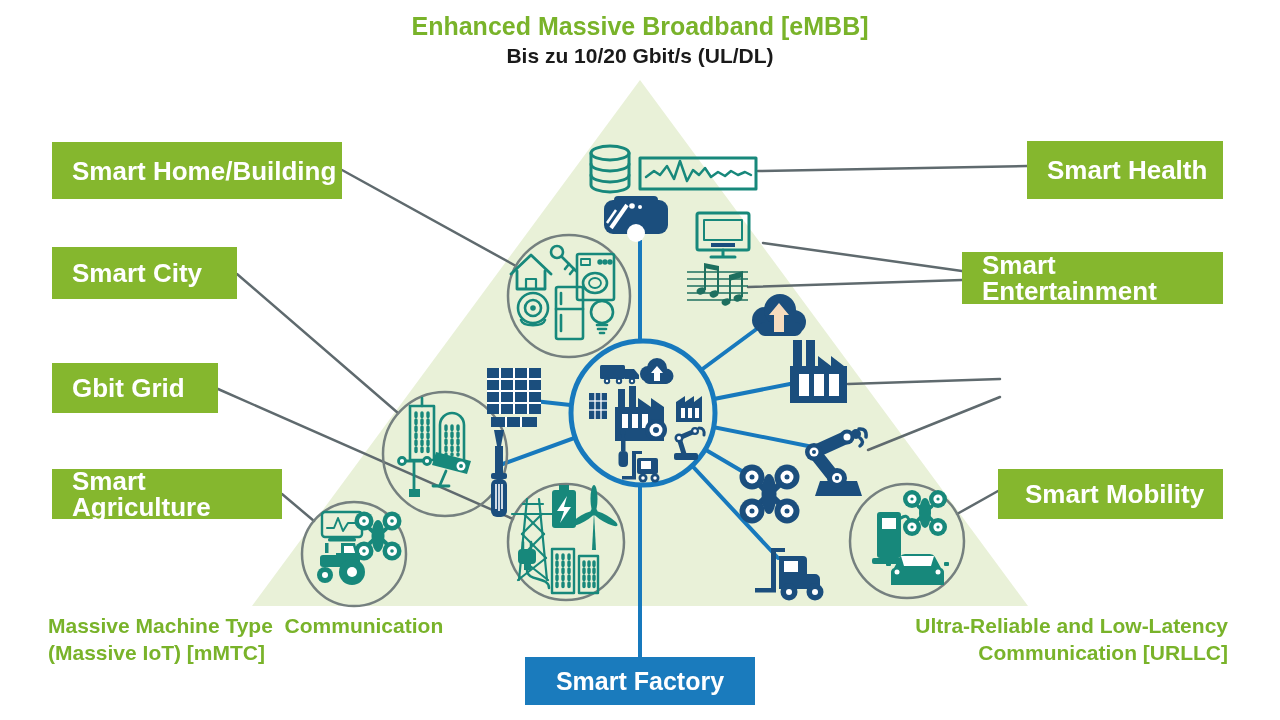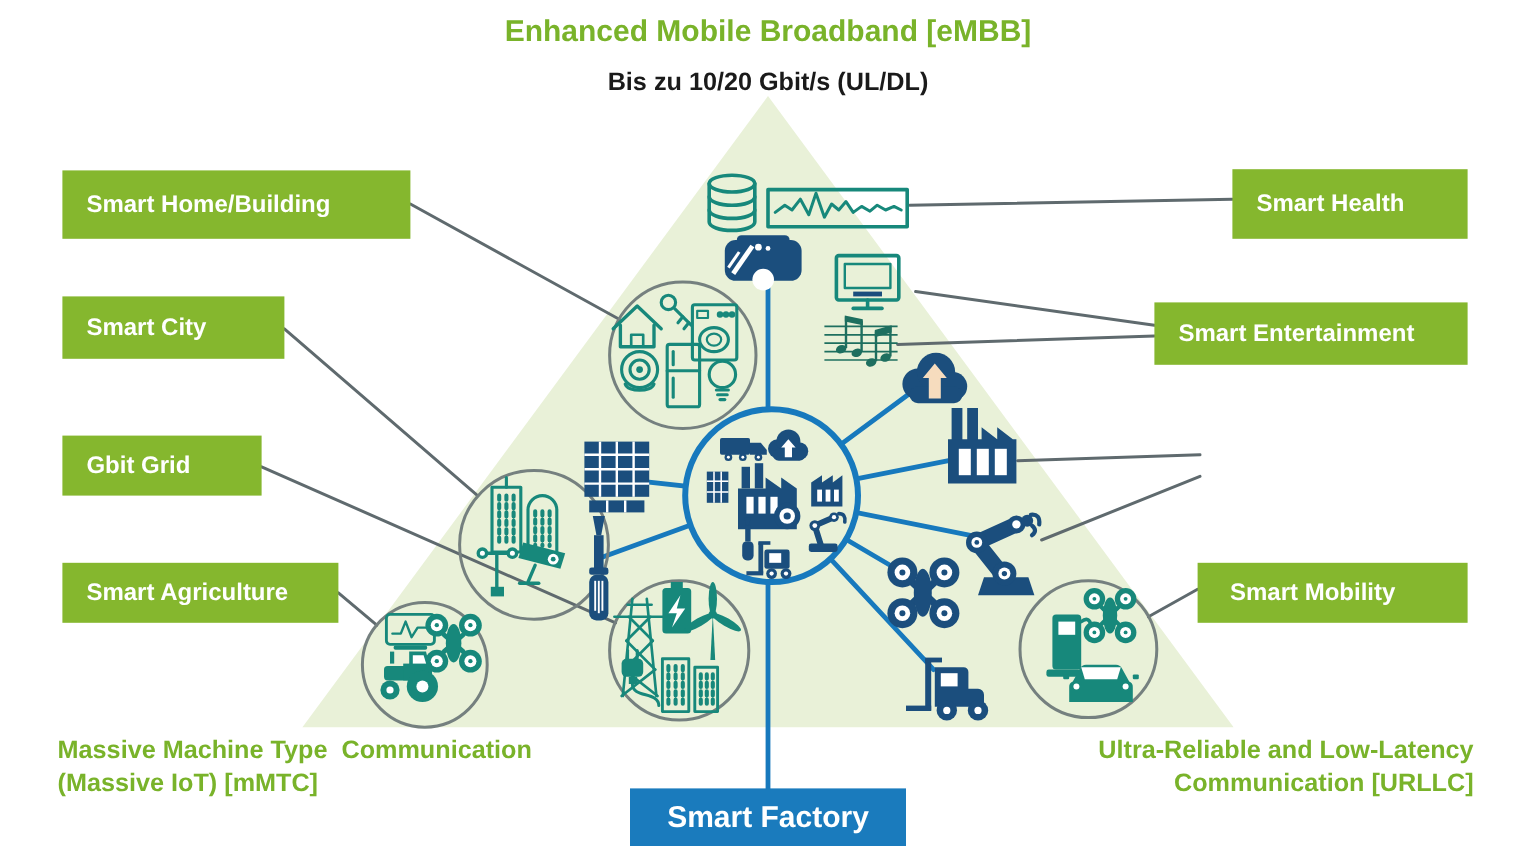--- a/index.html
+++ b/index.html
@@ -15,23 +15,23 @@
   .tealS{stroke:var(--icon_teal);fill:none;stroke-linecap:round;stroke-linejoin:round;}
   .tealF{fill:var(--icon_teal);stroke:none;}
   .navyF{fill:var(--icon_navy);stroke:none;}
   .navyS{stroke:var(--icon_navy);fill:none;stroke-linecap:round;}
   .musS{stroke:var(--music_green);fill:none;}
   .musF{fill:var(--music_green);stroke:none;}
   .win{stroke:var(--icon_teal);stroke-width:3.4;stroke-dasharray:3.5 3.5;}
   
   .title-wrap{position:absolute;left:0;top:12px;width:100%;text-align:center;}
   .title-green{color:var(--heading_green);font-size:25px;font-weight:bold;}
-  .title-black{color:var(--subtitle_black);font-size:21px;font-weight:bold;margin-top:16px;}
+  .title-black{color:var(--subtitle_black);font-size:21px;font-weight:bold;margin-top:3px;}
   .glabel{position:absolute;background:var(--label_green);color:#fff;font-weight:bold;
-          font-size:20px;display:flex;flex-direction:column;justify-content:center;
+          font-size:26px;display:flex;flex-direction:column;justify-content:center;
           padding-left:20px;box-sizing:border-box;line-height:26px;}
   .blabel{position:absolute;background:var(--factory_blue);color:#fff;font-weight:bold;
           font-size:25px;display:flex;align-items:center;justify-content:center;box-sizing:border-box;}
   .corner{position:absolute;color:var(--heading_green);font-size:21px;font-weight:bold;line-height:27px;}
   .corner.right{text-align:right;}
   .pre{white-space:pre;}
 </style>
 </head>
 <body>
 
@@ -451,21 +451,21 @@
     <rect x="491" y="479" width="16" height="38" rx="6"></rect>
     <g stroke="#fff" stroke-width="1.6">
       <line x1="496" y1="484" x2="496" y2="509"></line>
           <line x1="499" y1="484" x2="499" y2="511"></line>
           <line x1="502" y1="484" x2="502" y2="509"></line>
     </g>
   </g>
 </svg>
 
   <div class="title-wrap">
-    <div class="title-green">Enhanced Mobile Broadband [eMBB]</div>
+    <div class="title-green">Enhanced Massive Broadband [eMBB]</div>
     <div class="title-black">Bis zu 10/20 Gbit/s (UL/DL)</div>
   </div>
 
   <div class="glabel" style="left:52px;top:142px;width:290px;height:57px;">
     <span>Smart Home/Building</span>
   </div>
   <div class="glabel" style="left:52px;top:247px;width:185px;height:52px;">
     <span>Smart City</span>
   </div>
   <div class="glabel" style="left:52px;top:363px;width:166px;height:50px;">

